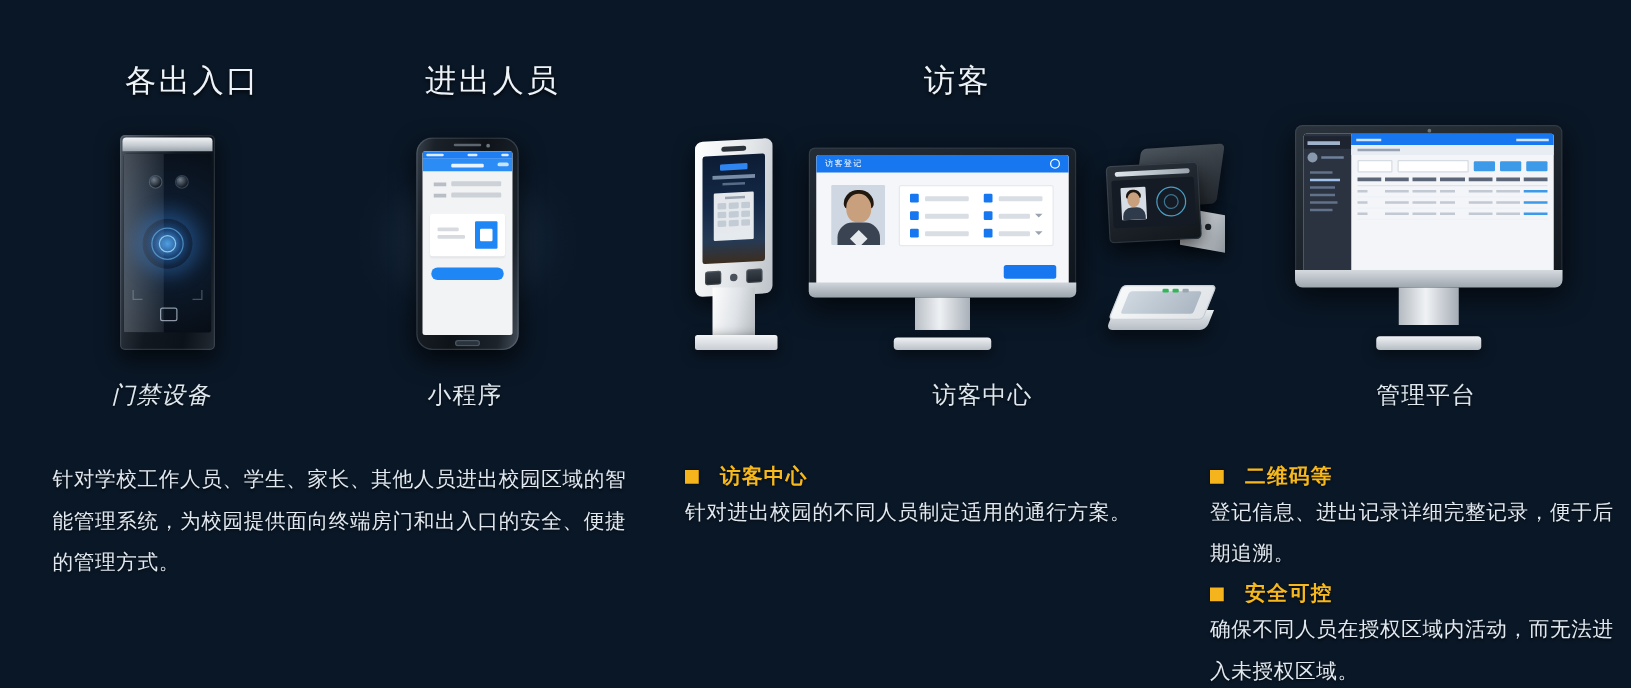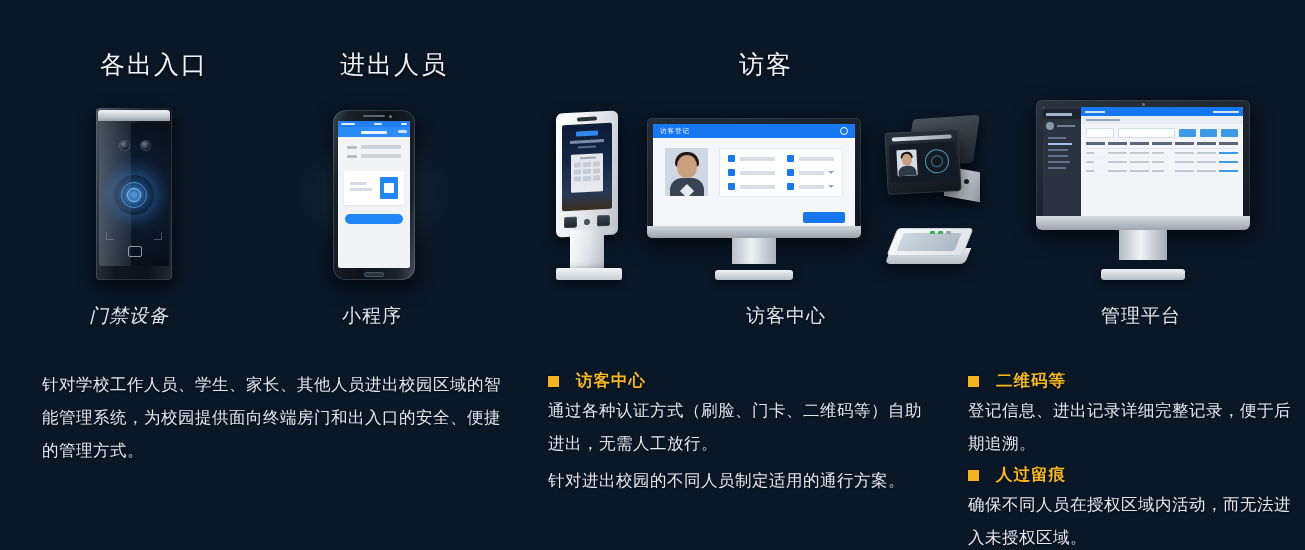--- a/index.html
+++ b/index.html
@@ -560,30 +560,29 @@
   <div class="cap" id="c3">访客中心</div>
   <div class="cap" id="c4">管理平台</div>
 
   <div class="para" id="p1">针对学校工作人员、学生、家长、其他人员进出校园区域的智能管理系统，为校园提供面向终端房门和出入口的安全、便捷的管理方式。</div>
 
   <div class="feat-col" id="f1">
     <div class="feat-head">
       <span class="bullet"></span>
       <span class="feat-title">访客中心</span>
     </div>
-    <div class="feat-body">通过各种认证方式（刷脸、门卡、二维码等）自助进出，无需人工放行。</div>
     <div class="feat-body">针对进出校园的不同人员制定适用的通行方案。</div>
   </div>
 
   <div class="feat-col" id="f2">
     <div class="feat-head">
       <span class="bullet"></span>
       <span class="feat-title">二维码等</span>
     </div>
     <div class="feat-body">登记信息、进出记录详细完整记录，便于后期追溯。</div>
     <div class="feat-head">
       <span class="bullet"></span>
-      <span class="feat-title">人过留痕</span>
+      <span class="feat-title">安全可控</span>
     </div>
     <div class="feat-body">确保不同人员在授权区域内活动，而无法进入未授权区域。</div>
   </div>
 
 </div>
 
 </body></html>

